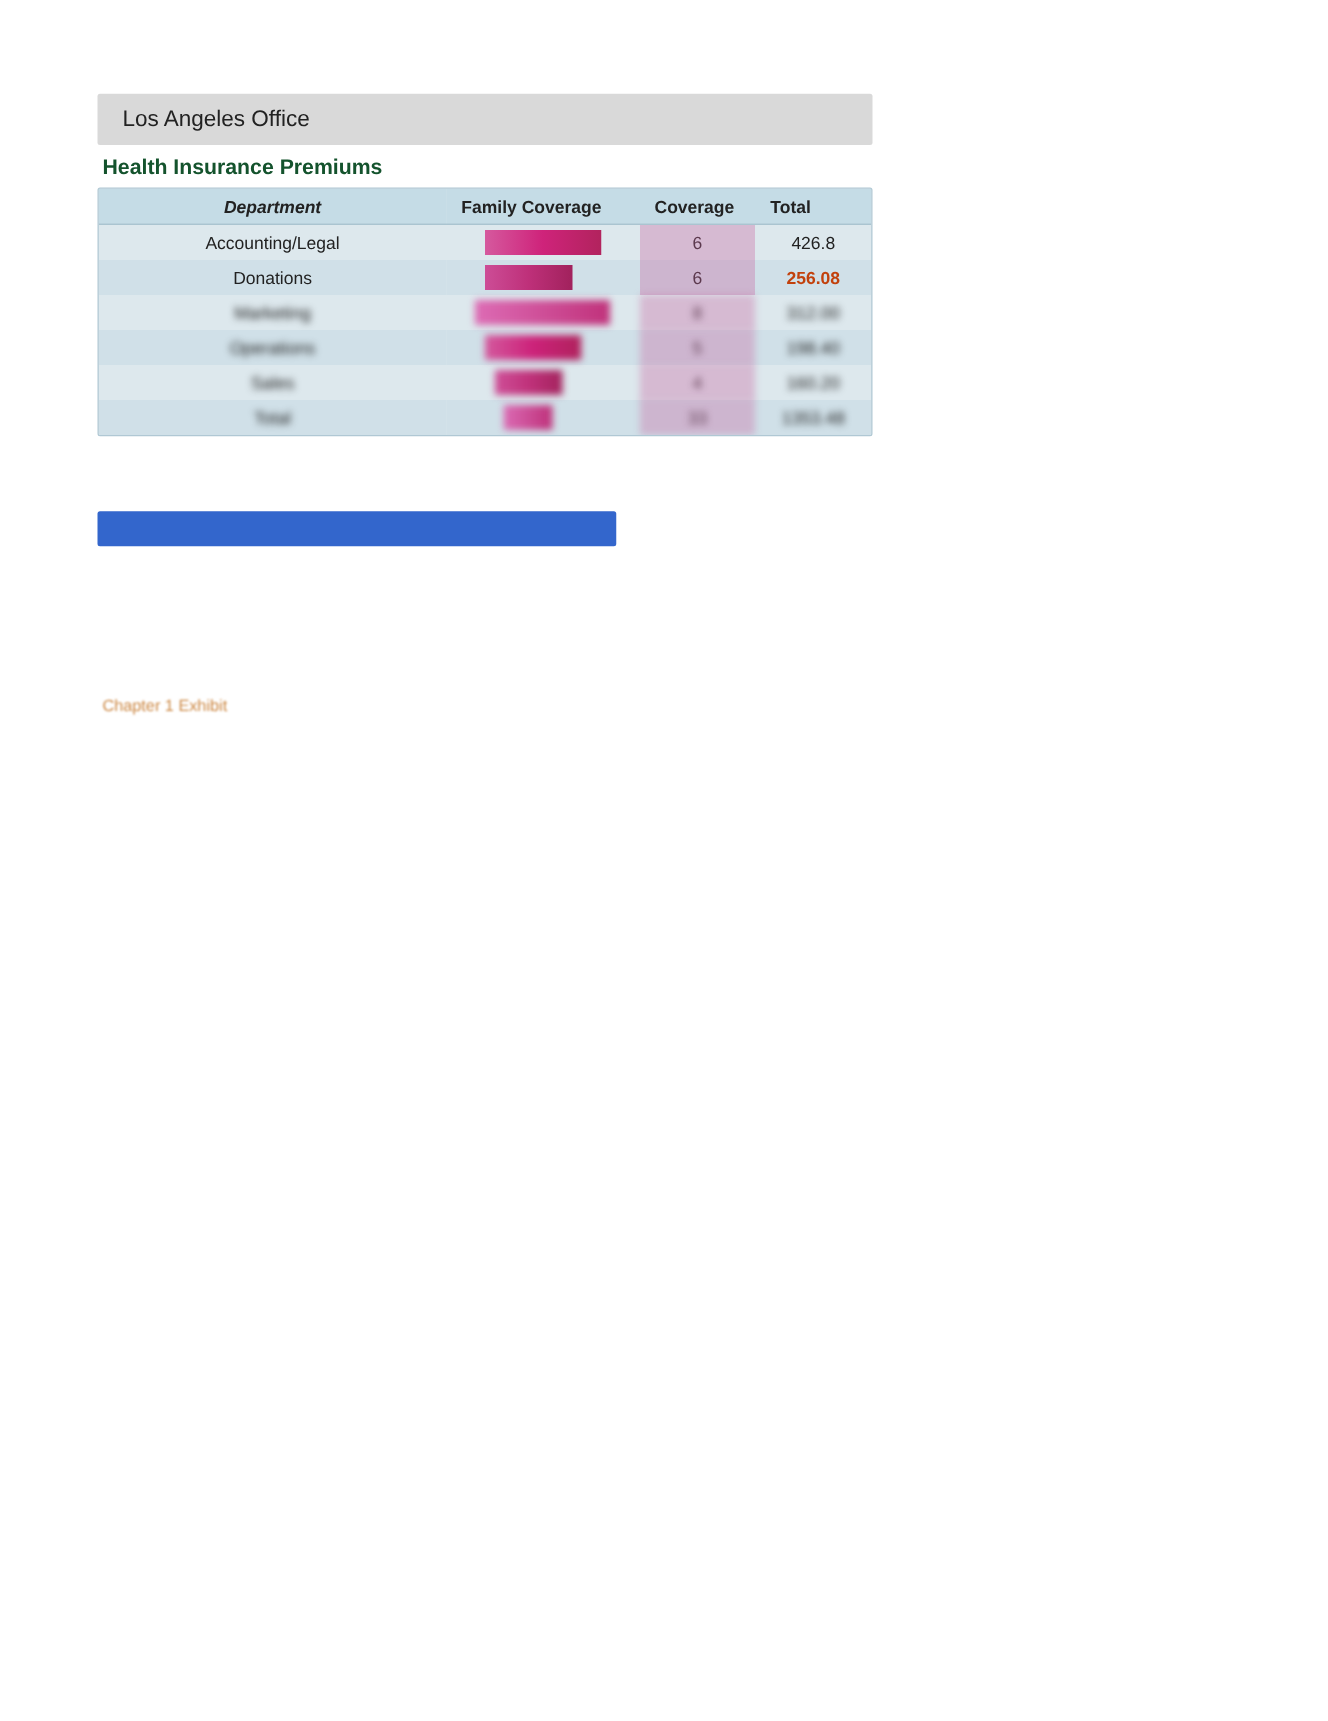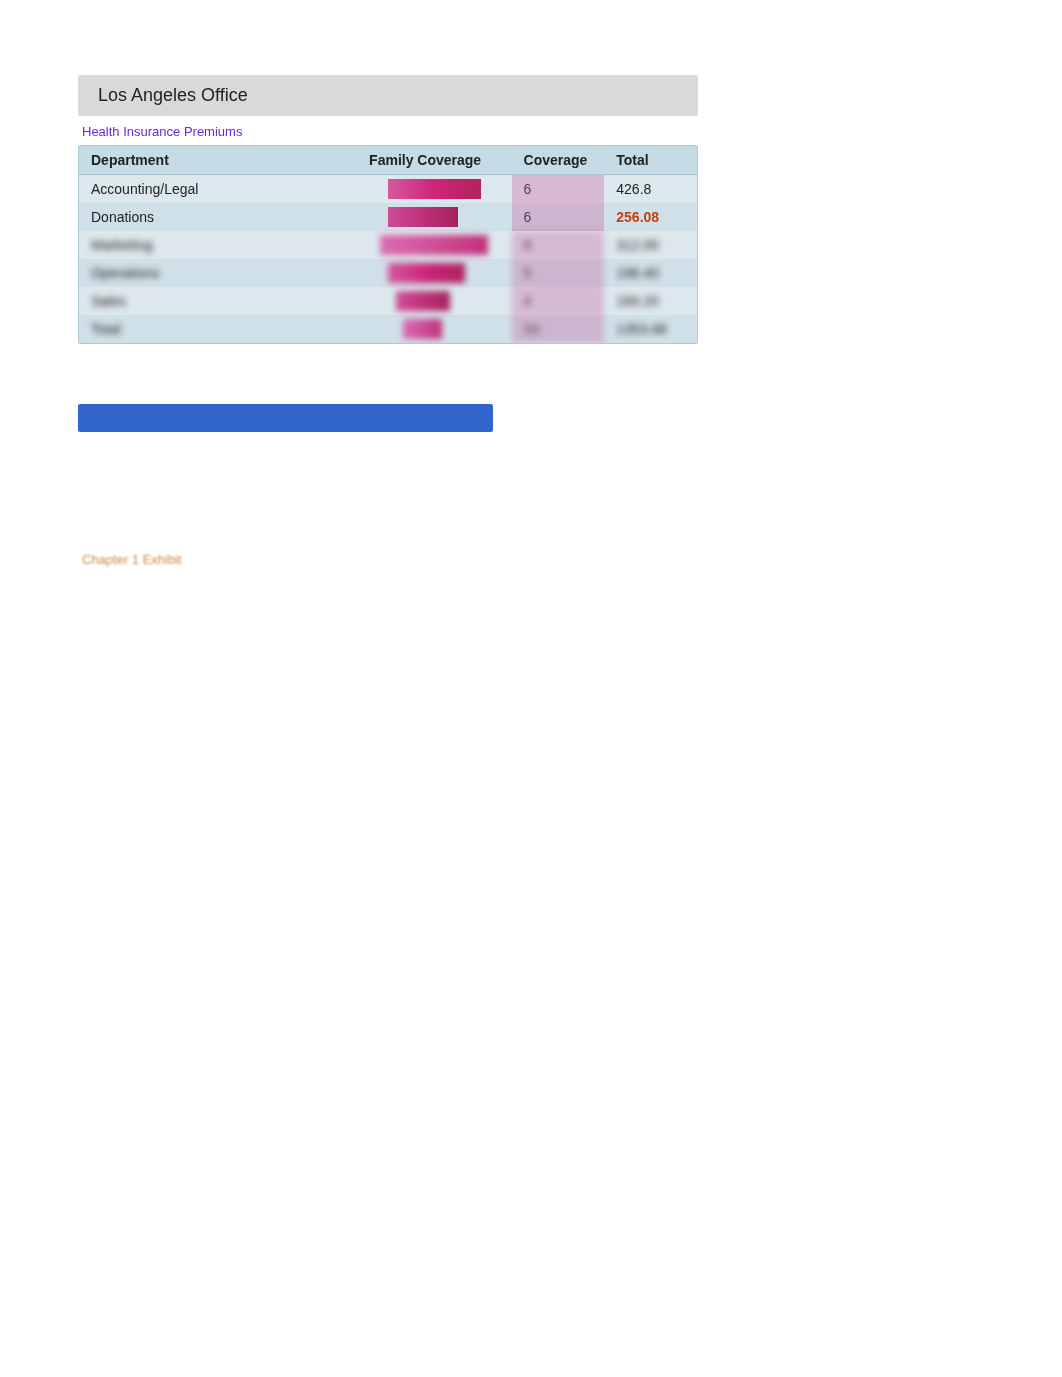--- a/index.html
+++ b/index.html
@@ -34,23 +34,23 @@
       text-align: left;
       padding: 10px 20px;
       font-size: 18px;
       font-weight: normal;
       color: #222;
       margin-bottom: 8px;
       border-radius: 2px;
     }
 
     .section-title {
-      font-size: 13px;
-      font-weight: normal;
-      color: #6d28d9;
+      font-size: 17px;
+      font-weight: bold;
+      color: #14532d;
       margin-bottom: 6px;
       padding-left: 4px;
     }
 
     .table-container {
       background: #dde8ed;
       border: 1px solid #b0c8d4;
       border-radius: 2px;
       overflow: hidden;
     }
@@ -67,21 +67,23 @@
     .data-table thead th {
       padding: 6px 12px;
       text-align: left;
       font-weight: bold;
       font-size: 14px;
       color: #222;
       border-bottom: 1px solid #aac4d0;
     }
 
     .data-table thead th:first-child {
+      text-align: center;
       width: 45%;
+      font-style: italic;
     }
 
     .data-table thead th:nth-child(2) {
       width: 25%;
     }
 
     .data-table thead th:nth-child(3) {
       width: 15%;
     }
 
@@ -92,20 +94,21 @@
     .data-table tbody tr {
       background: #dde8ed;
     }
 
     .data-table tbody tr:nth-child(even) {
       background: #d0e0e8;
     }
 
     .data-table tbody td {
       padding: 5px 12px;
+      text-align: center;
       font-size: 14px;
       color: #222;
       position: relative;
     }
 
     .data-table tbody td.total-cell-highlight {
       color: #c2410c;
       font-weight: bold;
     }
 

